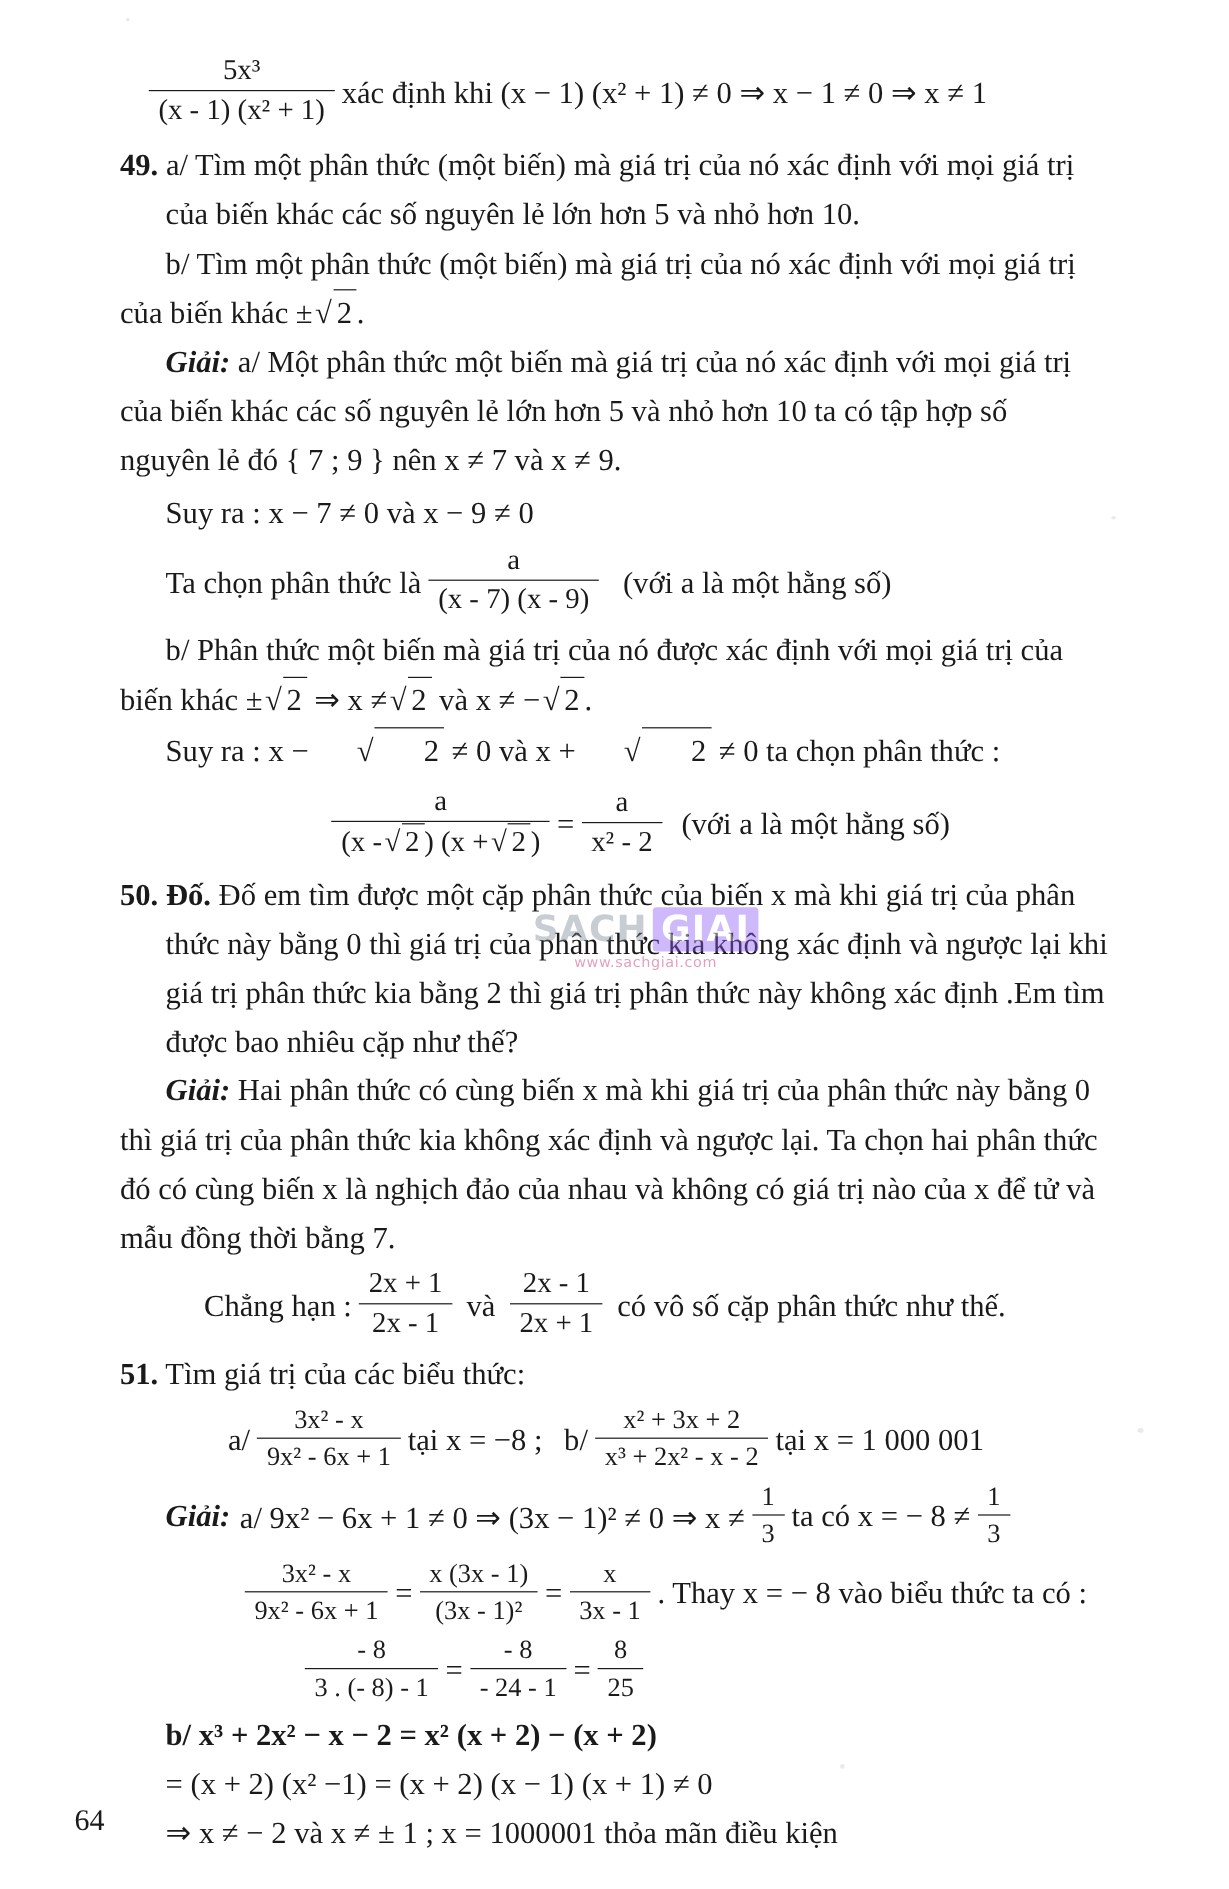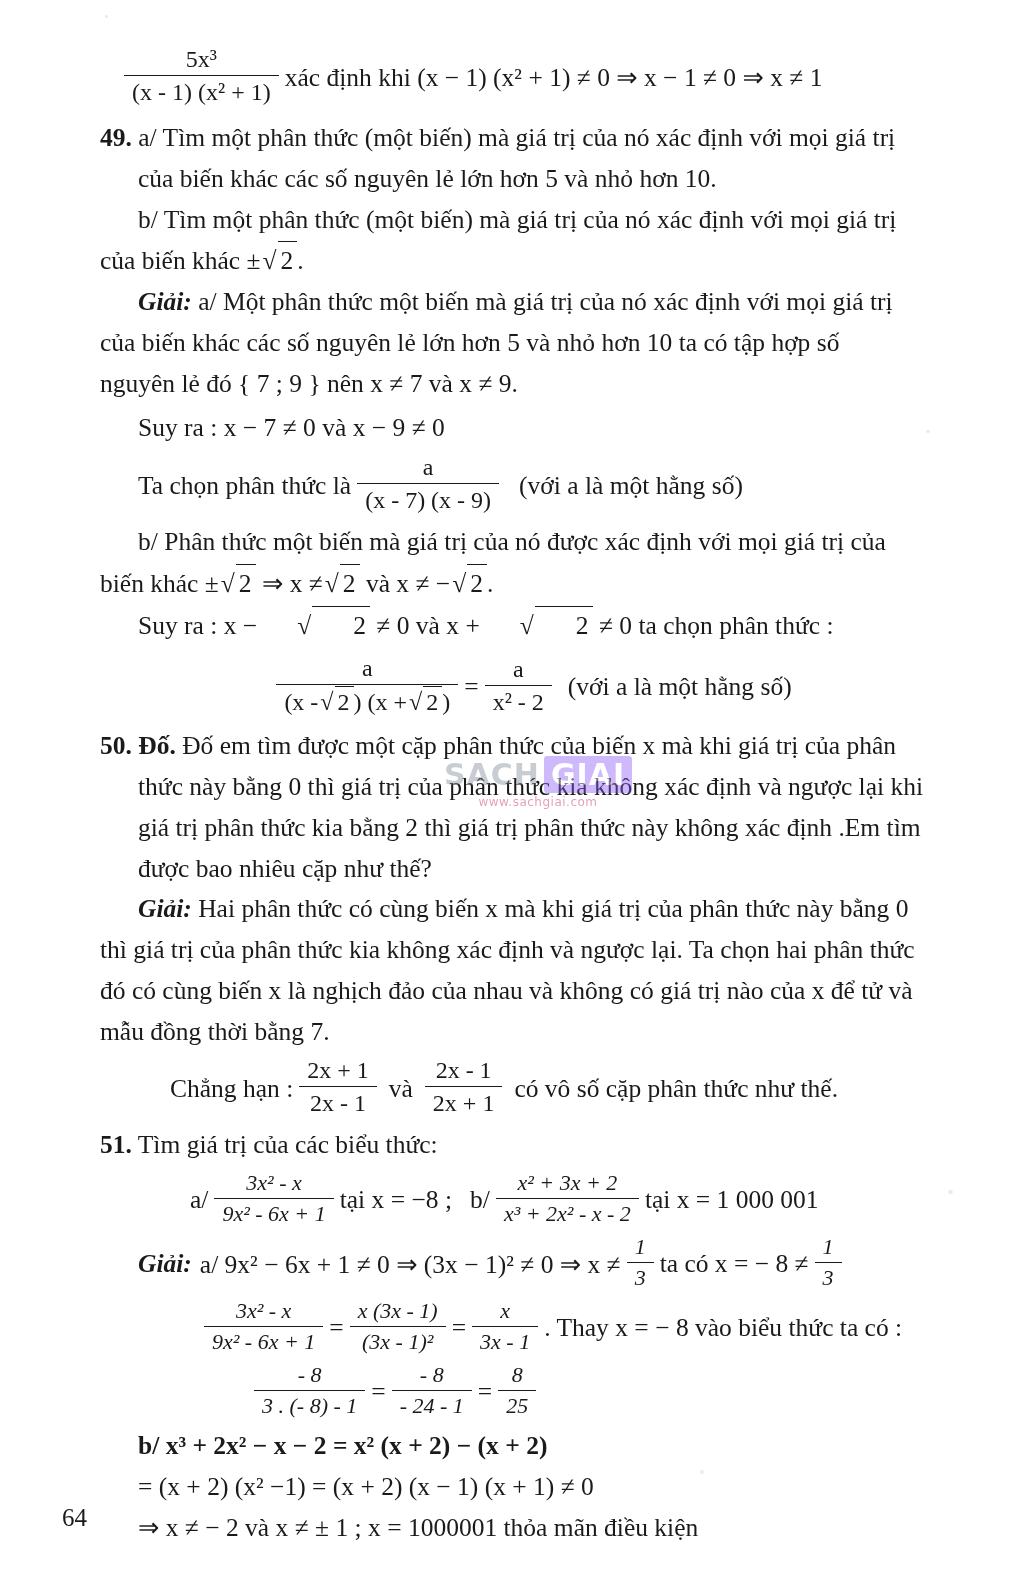--- a/index.html
+++ b/index.html
@@ -54,21 +54,21 @@
     border-bottom: 1.6px solid #1a1a1a;
     font-size: 24px;
     line-height: 1.25;
   }
   .frac .den {
     display: block;
     padding: 1px 8px 0 8px;
     font-size: 24px;
     line-height: 1.25;
   }
-  .sm .num, .sm .den { font-size: 22px; font-style: italic; }
+  .sm .num, .sm .den { font-size: 22px; }
 
   .rad {
     display: inline-block;
     position: relative;
     padding-left: 2px;
   }
   .rad .bar {
     border-top: 1.4px solid #1a1a1a;
     padding: 0 4px 0 3px;
     margin-left: 1px;

